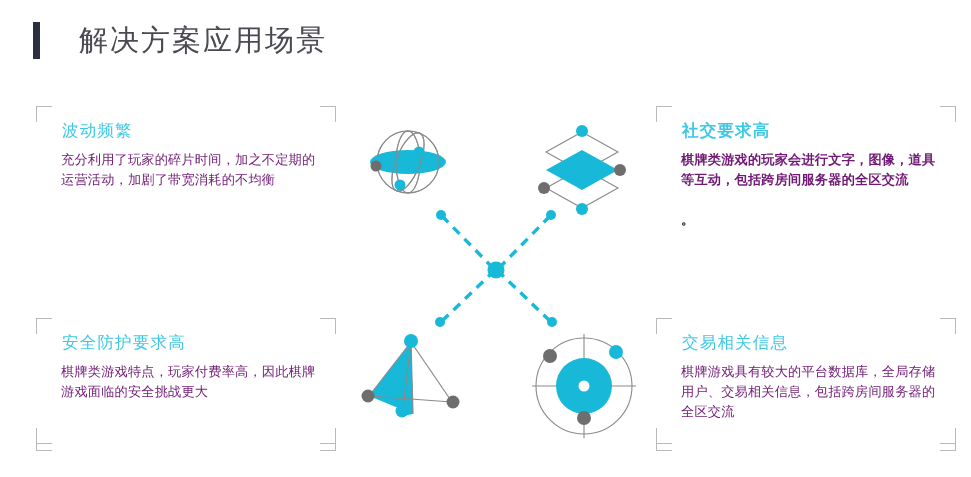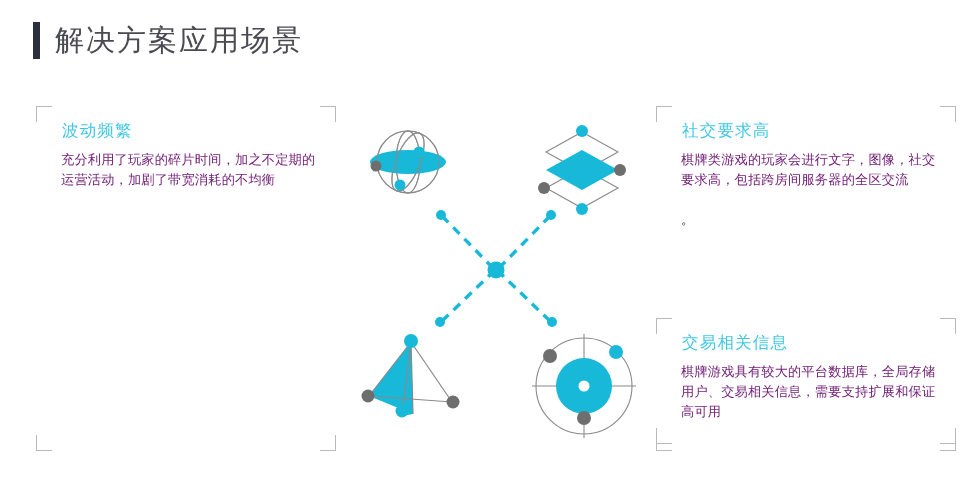--- a/index.html
+++ b/index.html
@@ -19,20 +19,21 @@
     overflow: hidden;
   }
 
   
   .title-wrap {
     position: absolute;
     left: 33px;
     top: 22px;
     display: flex;
     align-items: center;
+    gap: 24px;
   }
   .title-bar {
     width: 7px;
     height: 37px;
     background: #2b3040;
     margin-right: 15px;
   }
   .title-text {
     font-family: "DejaVu Serif", "Liberation Serif", serif;
     font-size: 29px;
@@ -42,21 +43,21 @@
     white-space: nowrap;
   }
 
   
   .quad {
     position: absolute;
     width: 300px;
     height: 345px;
   }
   .quad.tl { left: 36px;  top: 106px; }
-  .quad.tr { left: 656px; top: 106px; }
+  .quad.tr { left: 656px; top: 106px; font-weight: bold; }
 
   .corner {
     position: absolute;
     width: 15px;
     height: 15px;
     pointer-events: none;
   }
   .corner.tlc { left: 0;   top: 0;   border-left: 1.4px solid #b9b9b9; border-top: 1.4px solid #b9b9b9; }
   .corner.trc { right: 0;  top: 0;   border-right: 1.4px solid #b9b9b9; border-top: 1.4px solid #b9b9b9; }
   .corner.blc { left: 0;   bottom: 0;border-left: 1.4px solid #b9b9b9; border-bottom: 1.4px solid #b9b9b9; }
@@ -119,32 +120,40 @@
     <div class="q-head">波动频繁</div>
     <div class="q-body">充分利用了玩家的碎片时间，加之不定期的运营活动，加剧了带宽消耗的不均衡</div>
   </div>
 
   <div class="quad tr">
     <div class="corner tlc"></div>
     <div class="corner trc"></div>
     <div class="corner blc"></div>
     <div class="corner brc"></div>
     <div class="q-head">社交要求高</div>
-    <div class="q-body">棋牌类游戏的玩家会进行文字，图像，社交要求高，包括跨房间服务器的全区交流</div>
+    <div class="q-body">棋牌类游戏的玩家会进行文字，图像，道具等互动，包括跨房间服务器的全区交流</div>
     <div class="q-body-tail" style="top:104px;">。</div>
   </div>
 
+  <div class="quad" style="left:36px; top:318px; height:126px;">
+    <div class="corner tlc"></div>
+    <div class="corner trc"></div>
+    <div class="corner blc"></div>
+    <div class="corner brc"></div>
+    <div class="q-head">安全防护要求高</div>
+    <div class="q-body">棋牌类游戏特点，玩家付费率高，因此棋牌游戏面临的安全挑战更大</div>
+  </div>
 
   <div class="quad" style="left:656px; top:318px; height:126px;">
     <div class="corner tlc"></div>
     <div class="corner trc"></div>
     <div class="corner blc"></div>
     <div class="corner brc"></div>
     <div class="q-head">交易相关信息</div>
-    <div class="q-body">棋牌游戏具有较大的平台数据库，全局存储用户、交易相关信息，需要支持扩展和保证高可用</div>
+    <div class="q-body">棋牌游戏具有较大的平台数据库，全局存储用户、交易相关信息，包括跨房间服务器的全区交流</div>
   </div>
 
   <svg id="centerfig" viewBox="0 0 295 335">
 
     <g>
       <line x1="92" y1="108" x2="143" y2="160" stroke="#18b9d8" stroke-width="3.4" stroke-dasharray="9 7" stroke-linecap="butt"></line>
       <line x1="200" y1="108" x2="149" y2="160" stroke="#18b9d8" stroke-width="3.4" stroke-dasharray="9 7" stroke-linecap="butt"></line>
       <line x1="92" y1="213" x2="143" y2="164" stroke="#18b9d8" stroke-width="3.4" stroke-dasharray="9 7" stroke-linecap="butt"></line>
       <line x1="200" y1="213" x2="149" y2="164" stroke="#18b9d8" stroke-width="3.4" stroke-dasharray="9 7" stroke-linecap="butt"></line>
       <circle cx="146" cy="162" r="8.5" fill="#18b9d8"></circle>

